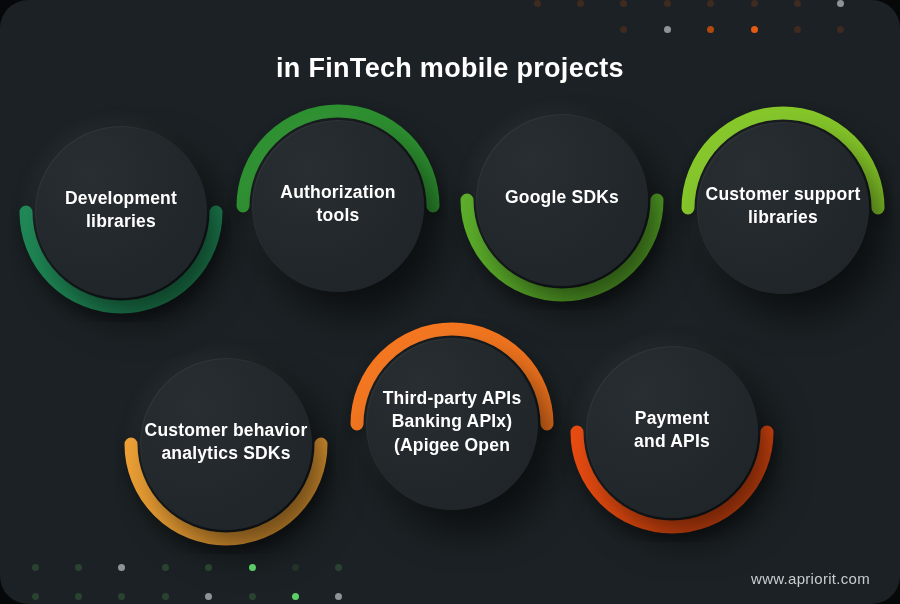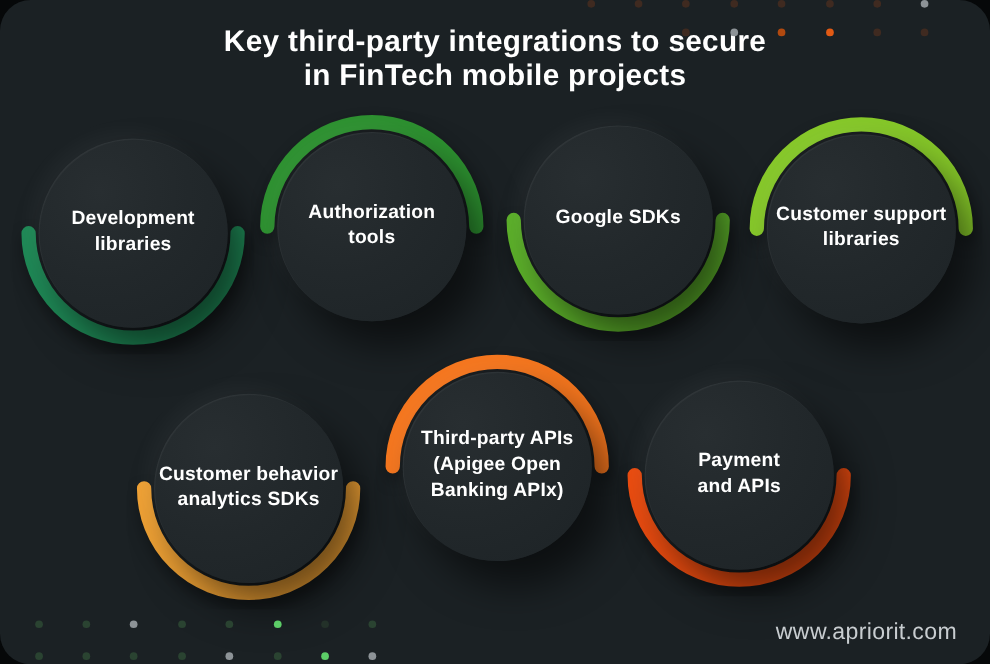--- a/index.html
+++ b/index.html
@@ -29,29 +29,29 @@
                inset 1px 1px 1px rgba(255,255,255,.05);
   }
   .label{
     position:absolute;left:26px;right:26px;top:0;height:216px;
     display:flex;flex-direction:column;align-items:center;justify-content:center;
     text-align:center;color:#ffffff;
     font-size:17.5px;font-weight:700;line-height:23.5px;letter-spacing:.2px;
   }
   .footer{
     position:absolute;right:30px;bottom:17px;
-    color:#c8cdd0;font-size:21px;letter-spacing:.3px;
+    color:#c8cdd0;font-size:15px;letter-spacing:.3px;
   }
   .dot{position:absolute;width:7px;height:7px;border-radius:50%;}
 </style>
 </head>
 <body>
 
 <div class="card">
-  <h1 class="title"><span>Key third-party integrations to secure</span><br><span>in FinTech mobile projects</span></h1>
+  <h1 class="title"><br><span>in FinTech mobile projects</span></h1>
 
   <div id="bubbles">
       <div class="bubble" style="left: 11px; top: 102px;">
         <svg width="220" height="220" viewBox="0 0 220 220">
           <path d="M 15 110 A 95 95 0 0 0 205 110" stroke="#1f8a57" stroke-width="13" fill="none" stroke-linecap="round"></path>
         </svg>
         <div class="disc"></div>
         <div class="label">
           <span>Development</span>
           <span>libraries</span>
@@ -96,22 +96,22 @@
           <span>analytics SDKs</span>
         </div>
       </div>
       <div class="bubble" style="left: 342px; top: 314px;">
         <svg width="220" height="220" viewBox="0 0 220 220">
           <path d="M 15 110 A 95 95 0 0 1 205 110" stroke="#f5761e" stroke-width="13" fill="none" stroke-linecap="round"></path>
         </svg>
         <div class="disc"></div>
         <div class="label">
           <span>Third-party APIs</span>
+          <span>Banking APIx)</span>
           <span>(Apigee Open</span>
-          <span>Banking APIx)</span>
         </div>
       </div>
       <div class="bubble" style="left: 562px; top: 322px; text-decoration: underline;">
         <svg width="220" height="220" viewBox="0 0 220 220">
           <path d="M 15 110 A 95 95 0 0 0 205 110" stroke="#eb4c10" stroke-width="13" fill="none" stroke-linecap="round"></path>
         </svg>
         <div class="disc"></div>
         <div class="label">
           <span>Payment</span>
           <span>and APIs</span>

